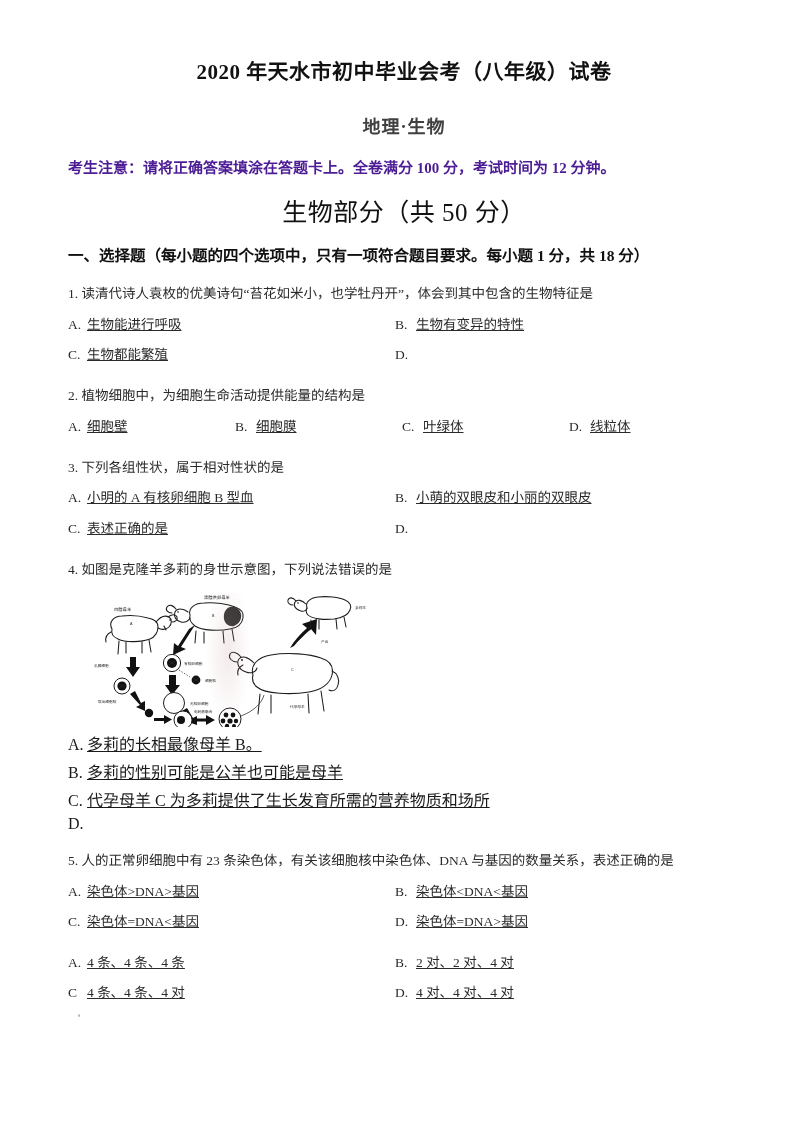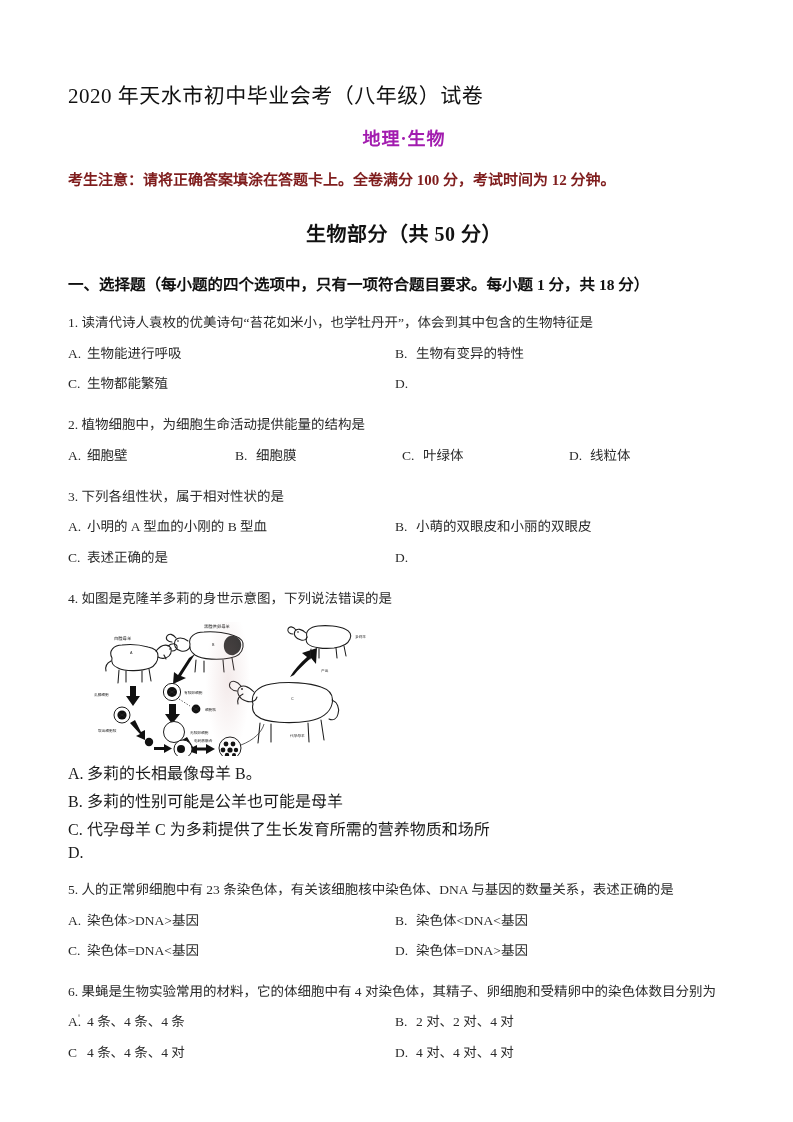--- a/index.html
+++ b/index.html
@@ -24,58 +24,58 @@
   }
   .content {
     position: absolute;
     left: 68px;
     top: 0;
     width: 672px;
   }
 
   
   .doc-title {
-    text-align: left;
+    text-align: center;
     font-size: 21px;
-    font-weight: normal;
+    font-weight: bold;
     letter-spacing: 0.5px;
-    margin-top: 84px;
+    margin-top: 60px;
     line-height: 1.2;
     color: #111;
   }
   .doc-subtitle {
     text-align: center;
     font-size: 18px;
     font-weight: bold;
     letter-spacing: 1px;
-    margin-top: 20px;
+    margin-top: 32px;
     line-height: 1.2;
-    color: #a21caf;
+    color: #404040;
   }
   .notice {
     font-size: 15px;
     font-weight: bold;
     margin-top: 20px;
     line-height: 1.3;
     text-align: left;
-    color: #7f1d1d;
+    color: #4c1d95;
   }
   .part-title {
     text-align: center;
-    font-size: 20px;
-    font-weight: bold;
+    font-size: 25px;
+    font-weight: normal;
     letter-spacing: 0.5px;
-    margin-top: 32px;
+    margin-top: 20px;
     line-height: 1.2;
     color: #111;
   }
   .section-title {
     font-size: 15.5px;
     font-weight: bold;
-    margin-top: 29px;
+    margin-top: 18px;
     line-height: 1.3;
     color: #111;
   }
 
   
   .question {
     margin-top: 15px;
   }
   .q-stem {
     font-size: 13.5px;
@@ -102,21 +102,21 @@
     display: flex;
     align-items: baseline;
     white-space: nowrap;
   }
   .opt-letter {
     display: inline-block;
     min-width: 19px;
     flex: none;
   }
   .opt-letter.wide { min-width: 21px; }
-  .opt-text { display: inline-block; }
+  .opt-text { display: inline-block; text-decoration: underline; }
 
   
   .opt-stack .opt {
     width: 100%;
     white-space: normal;
     margin-top: 4px;
   }
 
   
   .figure-wrap {
@@ -226,21 +226,21 @@
     </div>
 
     <div class="question">
       <div class="q-stem">
         <span class="q-num">3.</span>
         <span>下列各组性状，属于相对性状的是</span>
       </div>
       <div class="opt-row cols2">
         <div class="opt">
           <span class="opt-letter">A.</span>
-          <span class="opt-text">小明的 A 型血的小刚的 B 型血</span>
+          <span class="opt-text">小明的 A 有核卵细胞 B 型血</span>
         </div>
         <div class="opt">
           <span class="opt-letter wide">B.</span>
           <span class="opt-text">小萌的双眼皮和小丽的双眼皮</span>
         </div>
       </div>
       <div class="opt-row cols2">
         <div class="opt">
           <span class="opt-letter">C.</span>
           <span class="opt-text">表述正确的是</span>
@@ -423,24 +423,20 @@
           <span class="opt-text">染色体=DNA&lt;基因</span>
         </div>
         <div class="opt">
           <span class="opt-letter wide">D.</span>
           <span class="opt-text">染色体=DNA&gt;基因</span>
         </div>
       </div>
     </div>
 
     <div class="question">
-      <div class="q-stem">
-        <span class="q-num">6.</span>
-        <span>果蝇是生物实验常用的材料，它的体细胞中有 4 对染色体，其精子、卵细胞和受精卵中的染色体数目分别为</span>
-      </div>
       <div class="opt-row cols2">
         <div class="opt">
           <span class="opt-letter">A.</span>
           <span class="opt-text">4 条、4 条、4 条</span>
         </div>
         <div class="opt">
           <span class="opt-letter wide">B.</span>
           <span class="opt-text">2 对、2 对、4 对</span>
         </div>
       </div>

